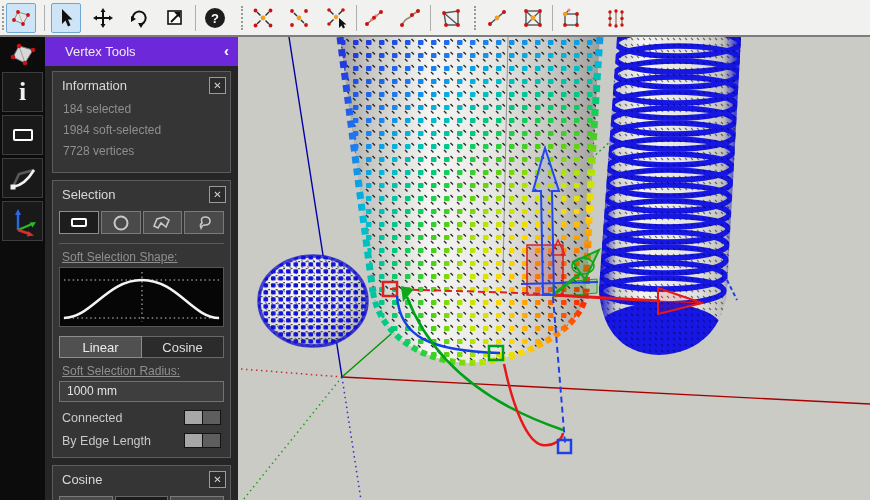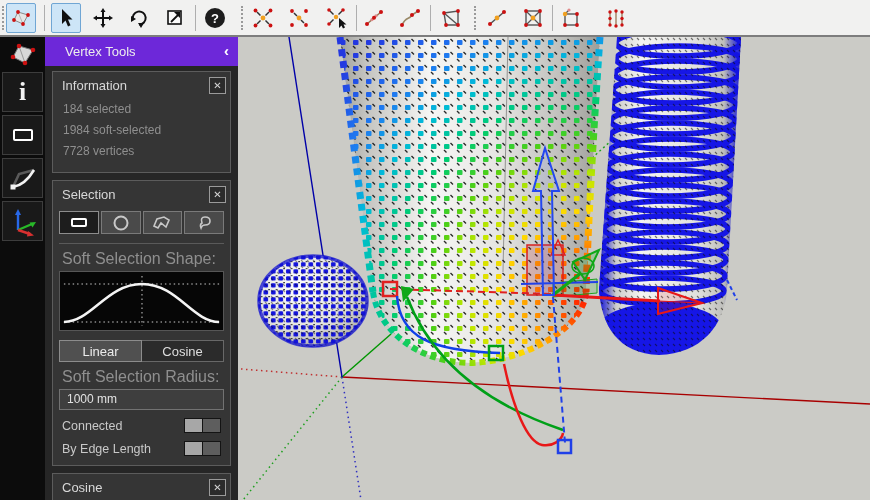--- a/index.html
+++ b/index.html
@@ -39,21 +39,21 @@
   .closebtn { width:17px; height:17px; background:#2b2b2b; border:1px solid #9a9a9a; color:#d5d5d5;
               font-size:10px; line-height:15px; text-align:center; }
   .stats { padding:1px 0 10px 10px; color:#8f8f8f; font-size:12px; }
   .stats div { line-height:21px; }
   .mode-row { display:flex; gap:2px; margin:4px 6px 0 6px; }
   .mode-btn { flex:1; height:23px; background:#4a4a4a; border:1px solid #7a7a7a;
               display:flex; align-items:center; justify-content:center; }
   .mode-btn.active { background:#1d1d1d; border-color:#8d8d8d; }
   .rect-glyph { width:16px; height:9px; border:2px solid #fff; border-radius:2px; }
   .divider { border-top:1px solid #5a5a5a; margin:9px 6px 0 6px; }
-  .lbl { color:#8f8f8f; font-size:16px; margin:6px 0 3px 9px; }
+  .lbl { color:#8f8f8f; font-size:12px; margin:6px 0 3px 9px;text-decoration:underline; }
   .curve-box { margin:0 6px; height:60px; background:#060606; border:1px solid #565656; }
   .falloff-row { display:flex; margin:9px 6px 0 6px; height:22px; }
   .fo-btn { flex:1; font-size:13px; display:flex; align-items:center; justify-content:center; color:#ececec; }
   .fo-btn.linear { background:#505050; border:1px solid #8c8c8c; }
   .fo-btn.cosine { background:#2b2b2b; border:1px solid #686868; border-left:none; color:#dedede; }
   .radius-input { margin:2px 6px 0 6px; height:21px; background:#3e3e3e; border:1px solid #727272;
                   color:#e2e2e2; font-size:12px; line-height:19px; padding-left:7px; }
   .toggle-row { display:flex; justify-content:space-between; align-items:center; margin:8px 9px 0 9px; }
   .toggle-row .tlabel { color:#c9c9c9; font-size:12.5px; }
   .toggle { width:37px; height:15px; display:flex; border:1px solid #141414; }

